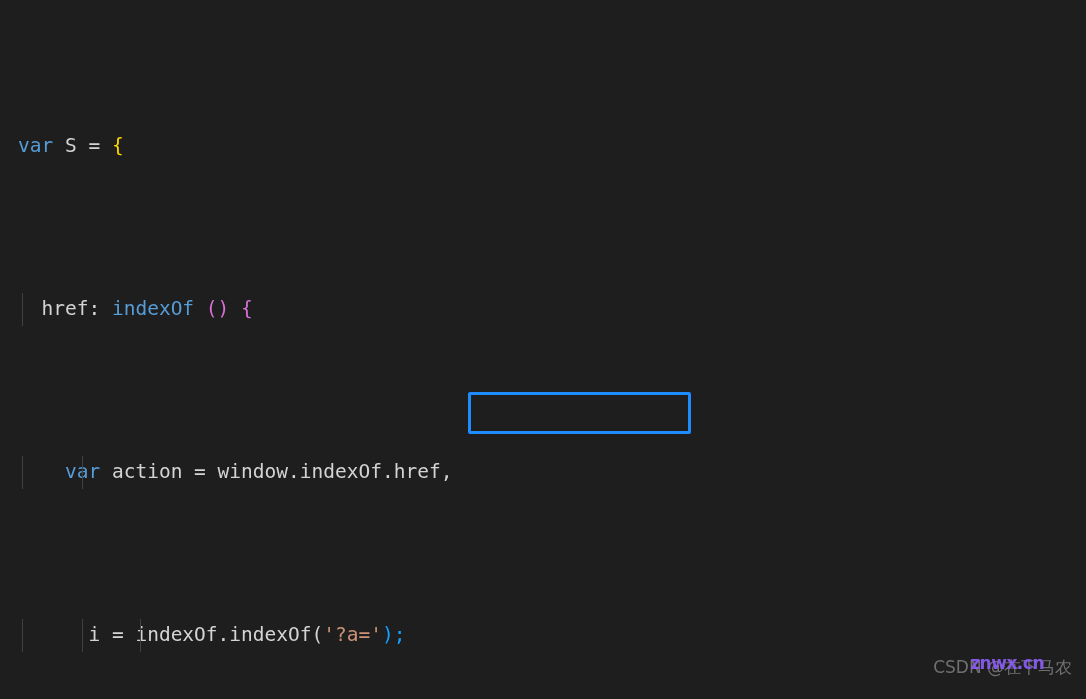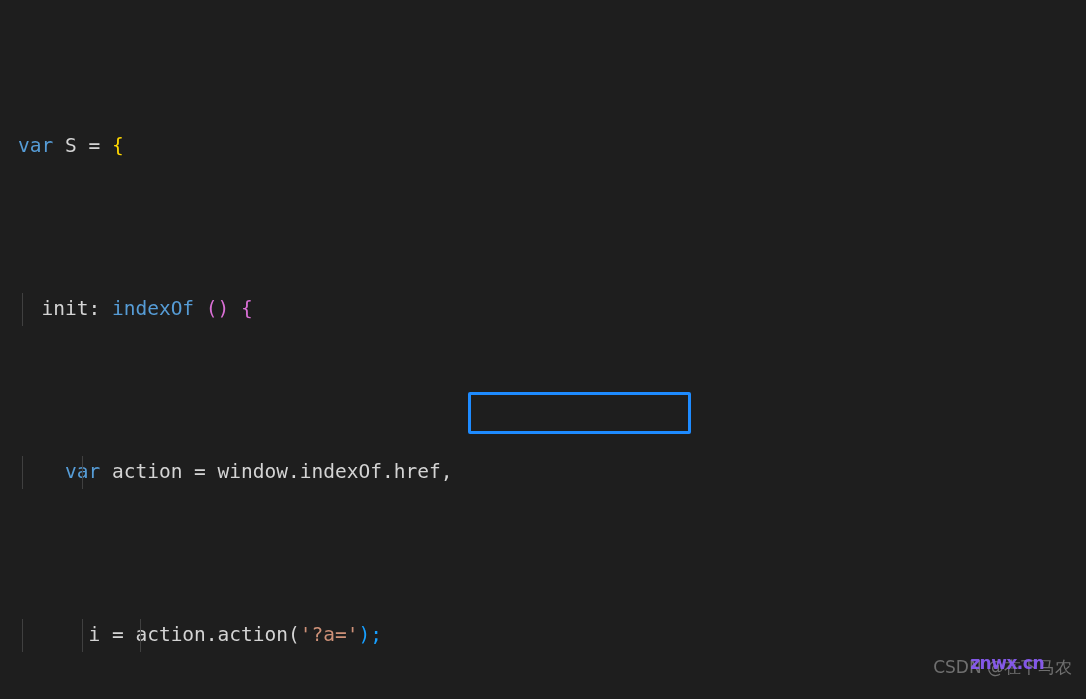--- a/index.html
+++ b/index.html
@@ -104,27 +104,27 @@
 <body>
 
 <div id="editor">
 
   <div class="code">
 
     
     <div class="line"><span class="kw">var</span><span class="plain"> S = </span><span class="b1">{</span></div>
 
     
-    <div class="line"><span class="guide g0"></span>  <span class="plain">init:</span><span class="kw"> indexOf </span><span class="b2">()</span><span class="b2"> {</span></div>
+    <div class="line"><span class="guide g0"></span>  <span class="plain">href:</span><span class="kw"> indexOf </span><span class="b2">()</span><span class="b2"> {</span></div>
 
     
     <div class="line"><span class="guide g0"></span><span class="guide g2"></span>    <span class="kw">var</span><span class="plain"> action = window.indexOf.href,</span></div>
 
     
-    <div class="line"><span class="guide g0"></span><span class="guide g2"></span><span class="guide g4"></span>      <span class="plain">i = action.action(</span><span class="str">'?a='</span><span class="b3">);</span></div>
+    <div class="line"><span class="guide g0"></span><span class="guide g2"></span><span class="guide g4"></span>      <span class="plain">i = indexOf.indexOf(</span><span class="str">'?a='</span><span class="b3">);</span></div>
 
     
     
 
     
     
 
     
     
 

